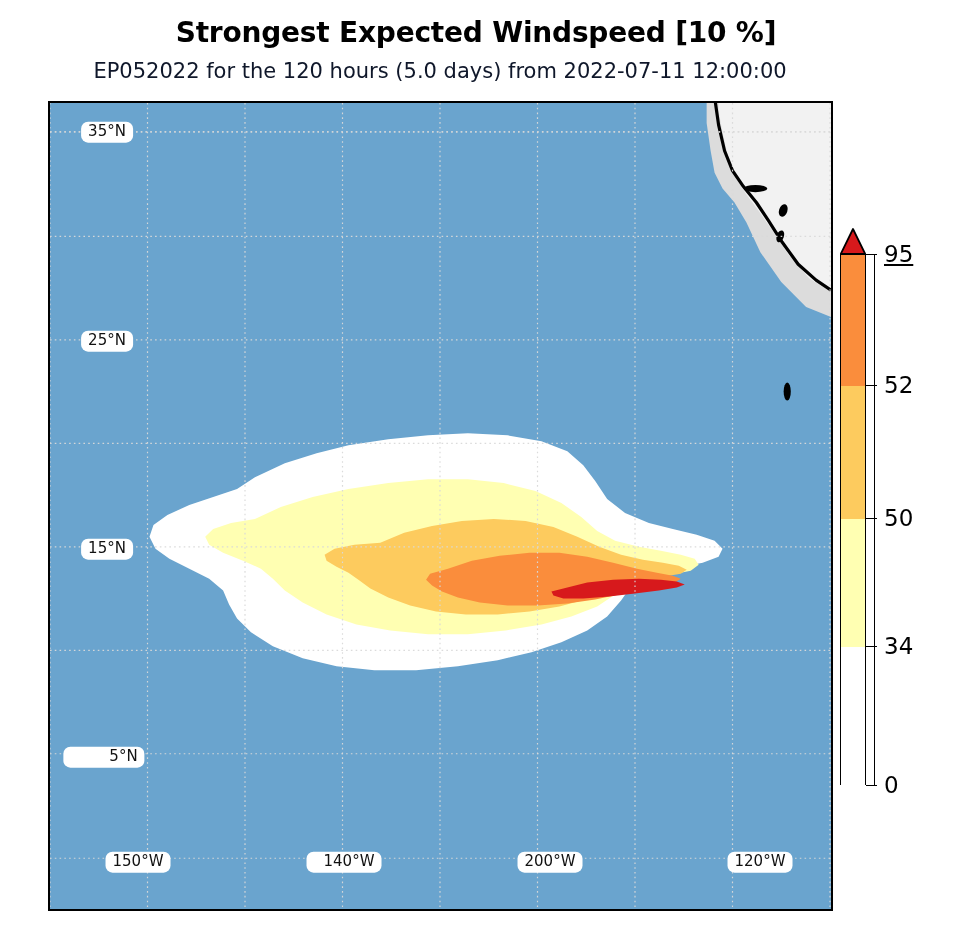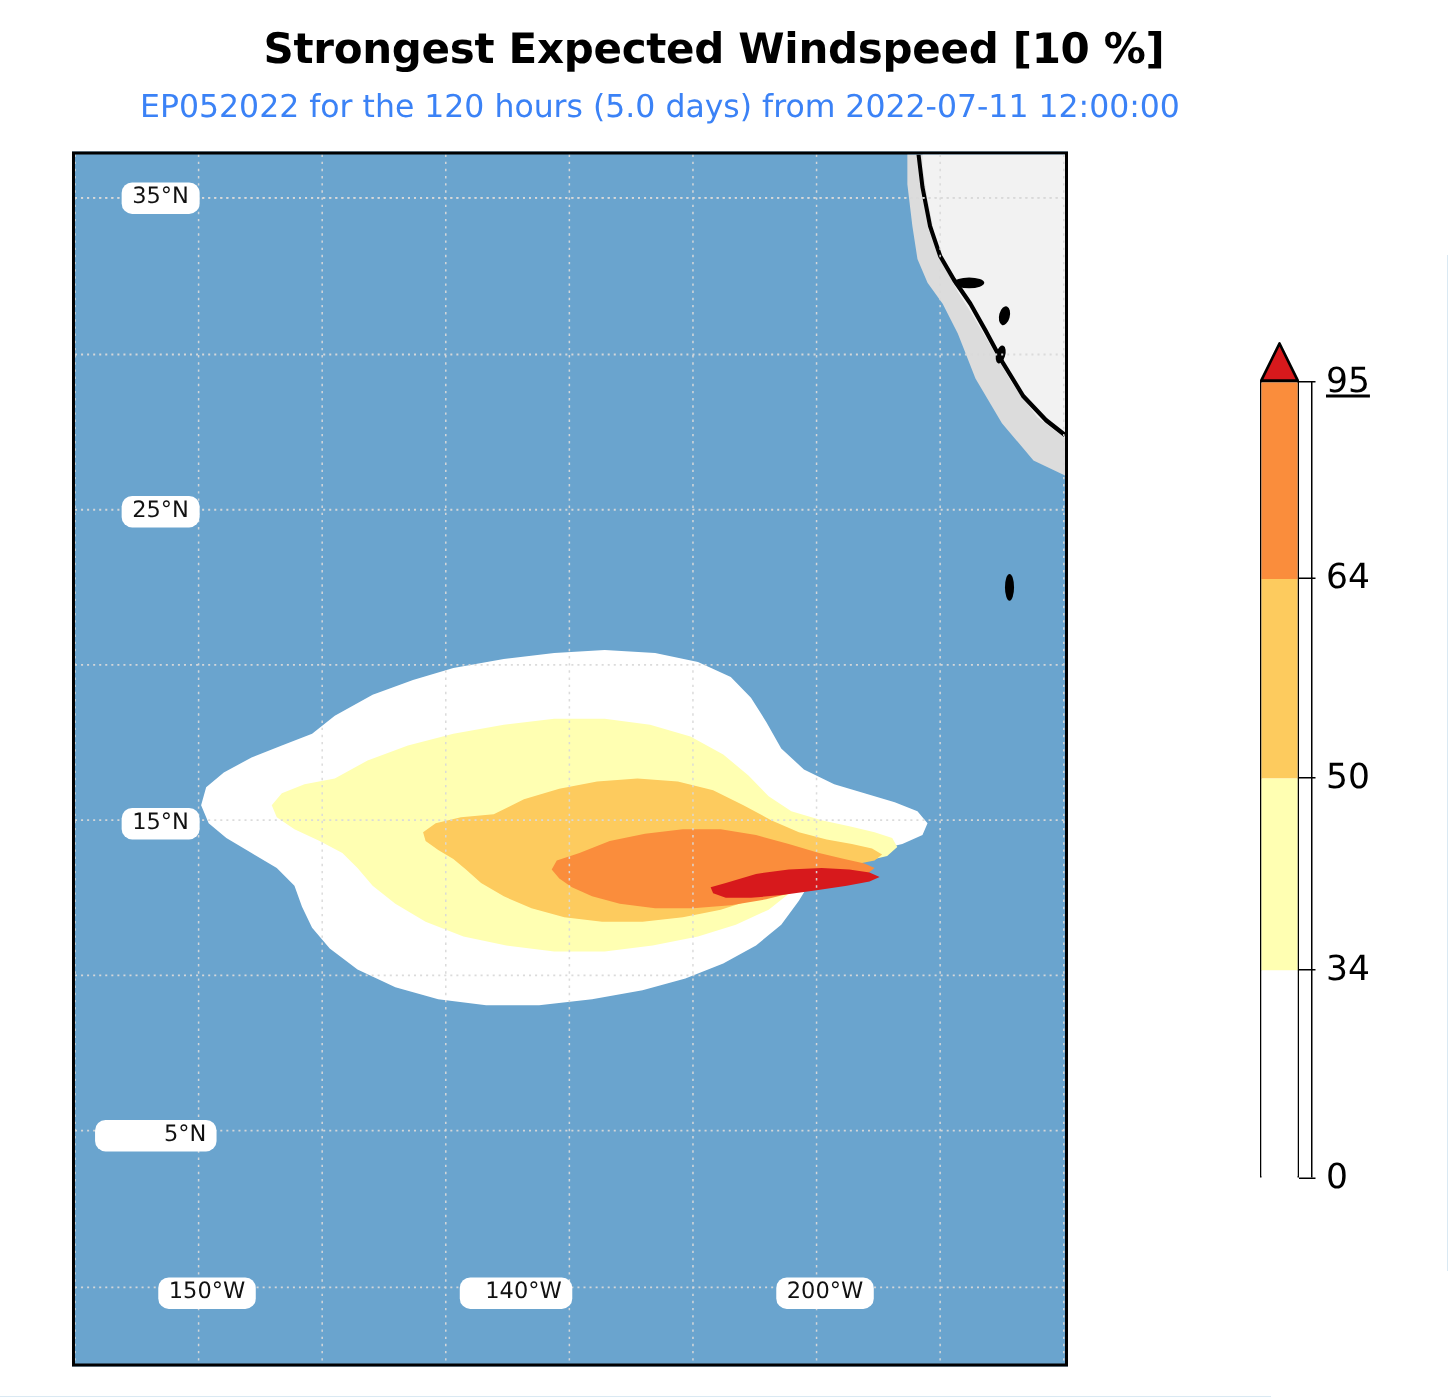--- a/index.html
+++ b/index.html
@@ -2,24 +2,24 @@
 <html><head>
 <meta charset="utf-8">
 <style>
   html,body{margin:0;padding:0;background:#ffffff;}
   body{width:965px;height:931px;position:relative;overflow:hidden;
        font-family:"DejaVu Sans","Liberation Sans",sans-serif;}
 
   #title{position:absolute;left:0;top:16px;width:880px;text-align:center;
          font-size:28px;font-weight:bold;color:#000;letter-spacing:-0.2px;padding-left:36px;}
   #subtitle{position:absolute;left:0;top:59px;width:880px;text-align:center;
-            font-size:21px;font-weight:normal;color:#3b82f6;}
+            font-size:21px;font-weight:normal;color:#0f172a;}
 
   
-  #map{position:absolute;left:48px;top:101px;width:664px;height:810px;
+  #map{position:absolute;left:48px;top:101px;width:785px;height:810px;
        background:#6AA4CE;border:2.5px solid #000;box-sizing:border-box;overflow:hidden;}
   #mapsvg{position:absolute;left:0;top:0;width:100%;height:100%;display:block;}
 
   .gl{stroke:#d9d9d9;stroke-width:1.2;stroke-dasharray:1.6 3.2;fill:none;opacity:.95;}
 
   .gridlabel{position:absolute;background:#fff;border-radius:7px;
              padding:2px 7px 3px 7px;font-size:15px;color:#111;
              line-height:1.05;white-space:nowrap;transform:translate(-50%,-50%);}
 
   
@@ -141,20 +141,20 @@
 
 <div id="cbaxis"></div>
 
 <div class="cbtick" style="top:254px;"></div>
 <div class="cbtick" style="top:385px;"></div>
 <div class="cbtick" style="top:518px;"></div>
 <div class="cbtick" style="top:646px;"></div>
 <div class="cbtick" style="top:785px;"></div>
 
 <div class="cblab" style="top:254px;text-decoration:underline;">95</div>
-<div class="cblab" style="top:385px;">64</div>
+<div class="cblab" style="top:385px;">52</div>
 <div class="cblab" style="top:518px;">50</div>
 <div class="cblab" style="top:646px;">34</div>
 <div class="cblab" style="top:785px;">0</div>
 
 <div id="cbtitle">
   
 </div>
 
 </body></html>

